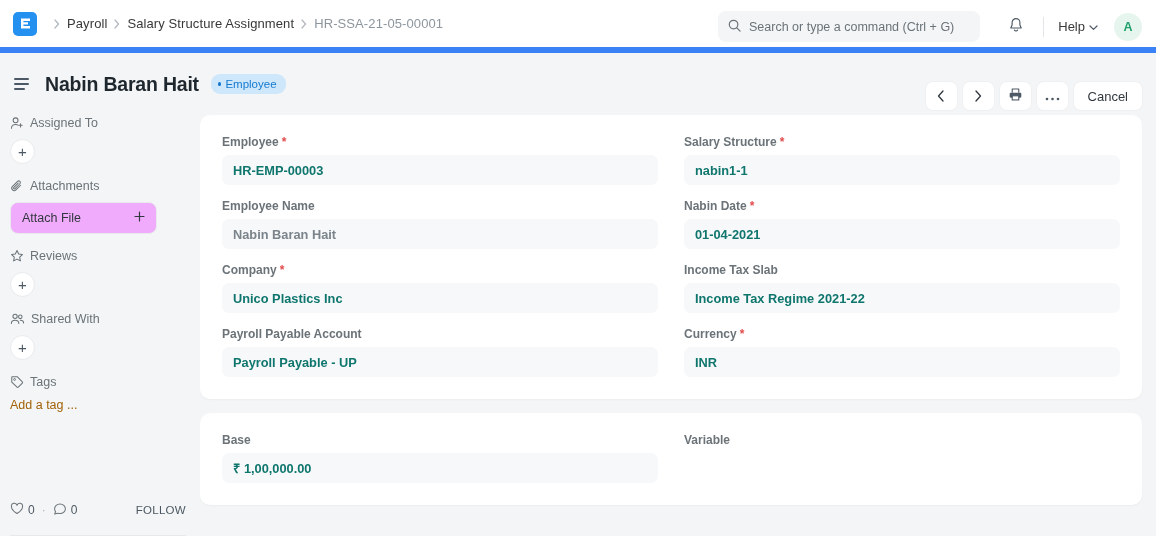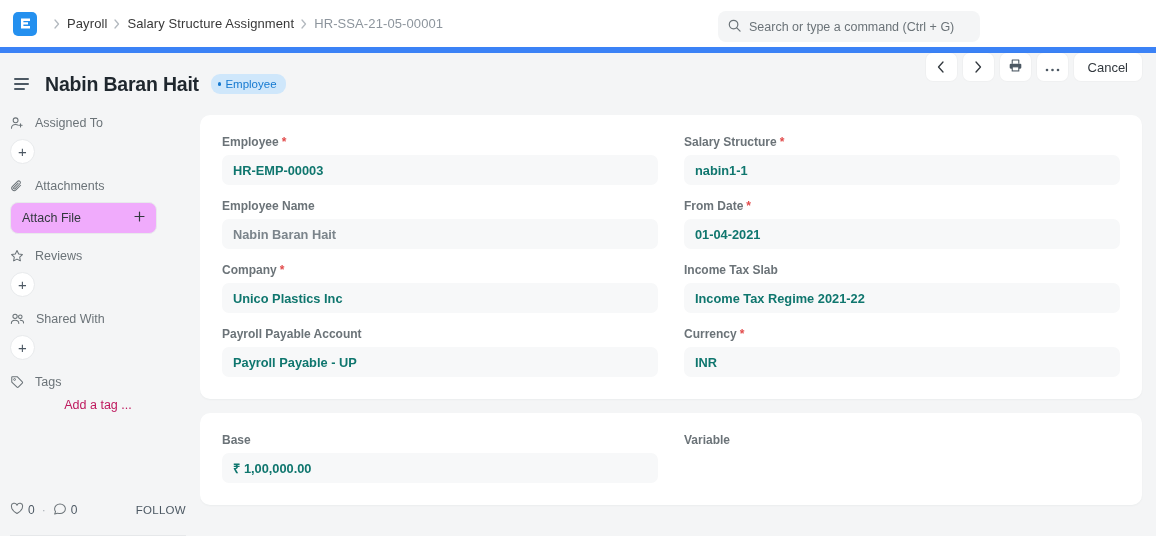--- a/index.html
+++ b/index.html
@@ -96,62 +96,62 @@
     margin-left: 9px; letter-spacing: -.2px; white-space: nowrap;
   }
   .badge {
     margin-left: 12px; background: #cfe7fb; color: #1579d0;
     font-size: 11.5px; border-radius: 9px; padding: 4px 9px 4px 7px;
     display: flex; align-items: center; gap: 4px; white-space: nowrap;
   }
   .badge .dot { width: 3.5px; height: 3.5px; border-radius: 50%; background: #1579d0; display:block; }
 
   .actions {
-    position: absolute; right: 14px; top: 0; height: 62px;
-    display: flex; gap: 6px;
+    position: absolute; right: 14px; top: 12px; height: 62px;
+    display: flex; align-items: center; gap: 6px;
   }
   .abtn {
     height: 28px; min-width: 31px; border-radius: 7px;
     background: #ffffff; border: none;
     display: flex; align-items: center; justify-content: center;
     cursor: pointer; color: #32383e;
     font-family: "Liberation Sans", sans-serif; font-size: 13px;
     box-shadow: 0 0 0 1px rgba(0,0,0,.018);
   }
   .abtn.text { padding: 0 14px; }
 
   
   .page { display: flex; height: 421px; }
 
   .sidebar {
     width: 200px; flex: none; padding: 0 14px 0 10px;
     position: relative;
   }
   .side-sec { margin-bottom: 7px; }
   .side-head {
-    display: flex; align-items: center; gap: 11px;
+    display: flex; align-items: center; gap: 6px;
     font-size: 12.5px; color: #6b7378; margin-bottom: 8px;
     height: 16px;
   }
   .side-head svg { flex: none; display: block; }
   .plus-circle {
     width: 25px; height: 25px; border-radius: 50%;
     background: #ffffff; border: 1px solid #e8eaec;
     display: flex; align-items: center; justify-content: center;
     cursor: pointer; color: #4c5863; font-size: 15px; line-height: 1;
     margin-bottom: 14px;
   }
   .attach-btn {
     width: 147px; height: 32px; border-radius: 8px;
     background: #f0abfc; border: 1px solid #e8eaec;
     display: flex; align-items: center; justify-content: space-between;
     padding: 0 11px; cursor: pointer; margin-bottom: 14px;
     font-size: 12.5px; color: #32383e;
   }
-  .tagline { font-size: 12.5px; color: #be185d; cursor: pointer; text-align: center; }
+  .tagline { font-size: 12.5px; color: #a16207; cursor: pointer; }
 
   .side-foot {
     position: absolute; bottom: 0; left: 10px; right: 14px;
   }
   .foot-row {
     display: flex; align-items: center; height: 30px;
     font-size: 12px; color: #4c5863;
   }
   .foot-item { display: flex; align-items: center; gap: 4px; cursor: pointer; }
   .foot-sep { margin: 0 7px; color: #a9b0b6; }
@@ -219,20 +219,40 @@
   <div class="searchwrap">
     <span>
       <svg width="13" height="13" viewBox="0 0 14 14">
         <circle cx="6" cy="6" r="4.6" stroke="#6b7378" stroke-width="1.3" fill="none"></circle>
         <path d="M9.5 9.5L13 13" stroke="#6b7378" stroke-width="1.3" stroke-linecap="round"></path>
       </svg>
     </span>
     <input type="text" placeholder="Search or type a command (Ctrl + G)" style="">
   </div>
 
+  <div class="nav-right">
+    <button class="bell-btn">
+      <span>
+        <svg width="16" height="17" viewBox="0 0 16 17">
+          <path d="M8 1.6a3.9 3.9 0 0 0-3.9 3.9v2.6L2.8 11h10.4l-1.3-2.9V5.5A3.9 3.9 0 0 0 8 1.6z" stroke="#4c5863" stroke-width="1.15" fill="none" stroke-linejoin="round"></path>
+          <path d="M6.5 13a1.6 1.6 0 0 0 3 0" stroke="#4c5863" stroke-width="1.15" fill="none" stroke-linecap="round"></path>
+        </svg>
+      </span>
+    </button>
+    <div class="nav-div"></div>
+    <button class="help-btn">
+      <span>Help</span>
+      <span>
+        <svg width="9" height="6" viewBox="0 0 9 6">
+            <path d="M1 1l3.5 3.4L8 1" stroke="#4c5863" stroke-width="1.2" fill="none" stroke-linecap="round" stroke-linejoin="round"></path>
+          </svg>
+      </span>
+    </button>
+    <div class="avatar">A</div>
+  </div>
 </div>
 
 <div class="titlebar">
   <div class="hamburger">
     <span></span>
       <span></span>
       <span></span>
   </div>
   <div class="doc-title">Nabin Baran Hait</div>
   <div class="badge">
@@ -418,21 +438,21 @@
           <div class="field">
             <div class="flabel">
               <span>Salary Structure</span>
               <span class="req">*</span>
             </div>
             <div class="fval">nabin1-1</div>
           </div>
 
           <div class="field">
             <div class="flabel">
-              <span>From Date</span>
+              <span>Nabin Date</span>
               <span class="req">*</span>
             </div>
             <div class="fval">01-04-2021</div>
           </div>
 
           <div class="field">
             <div class="flabel">
               <span>Income Tax Slab</span>
             </div>
             <div class="fval">Income Tax Regime 2021-22</div>

